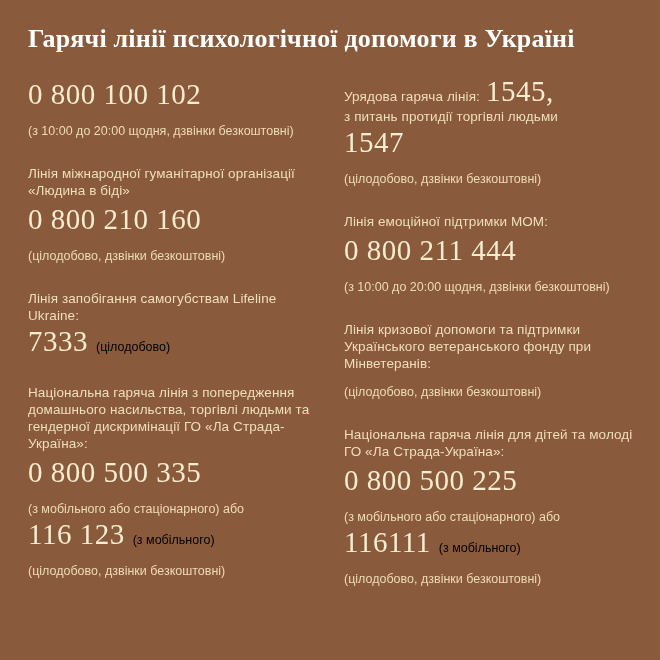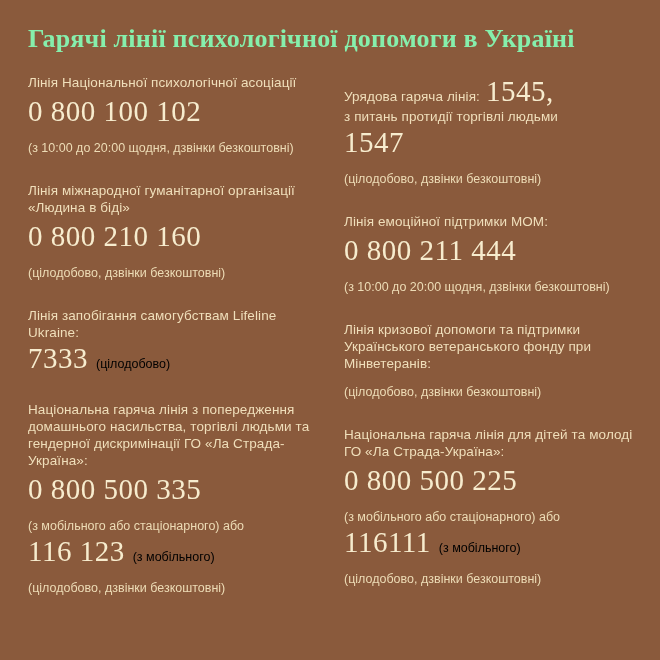--- a/index.html
+++ b/index.html
@@ -21,21 +21,21 @@
   }
   .title {
     position: absolute;
     left: 28px;
     top: 24px;
     width: 610px;
     font-family: "Liberation Serif", serif;
     font-size: 26px;
     font-weight: bold;
     letter-spacing: 0.2px;
-    color: #86efac;
+    color: #ffffff;
     white-space: nowrap;
   }
   .columns {
     position: absolute;
     top: 74px;
     left: 0;
     width: 660px;
     display: flex;
     flex-direction: row;
   }
@@ -104,21 +104,20 @@
 
 <div id="page">
 
   <div class="title">Гарячі лінії психологічної допомоги в Україні</div>
 
   <div class="columns">
 
     <div class="col col-left">
 
       <div class="block">
-        <div class="lbl">Лінія Національної психологічної асоціації</div>
         <div class="num">0 800 100 102</div>
         <div class="note">(з 10:00 до 20:00 щодня, дзвінки безкоштовні)</div>
       </div>
 
       <div class="block">
         <div class="lbl">Лінія міжнародної гуманітарної організації «Людина в біді»</div>
         <div class="num">0 800 210 160</div>
         <div class="note">(цілодобово, дзвінки безкоштовні)</div>
       </div>
 

